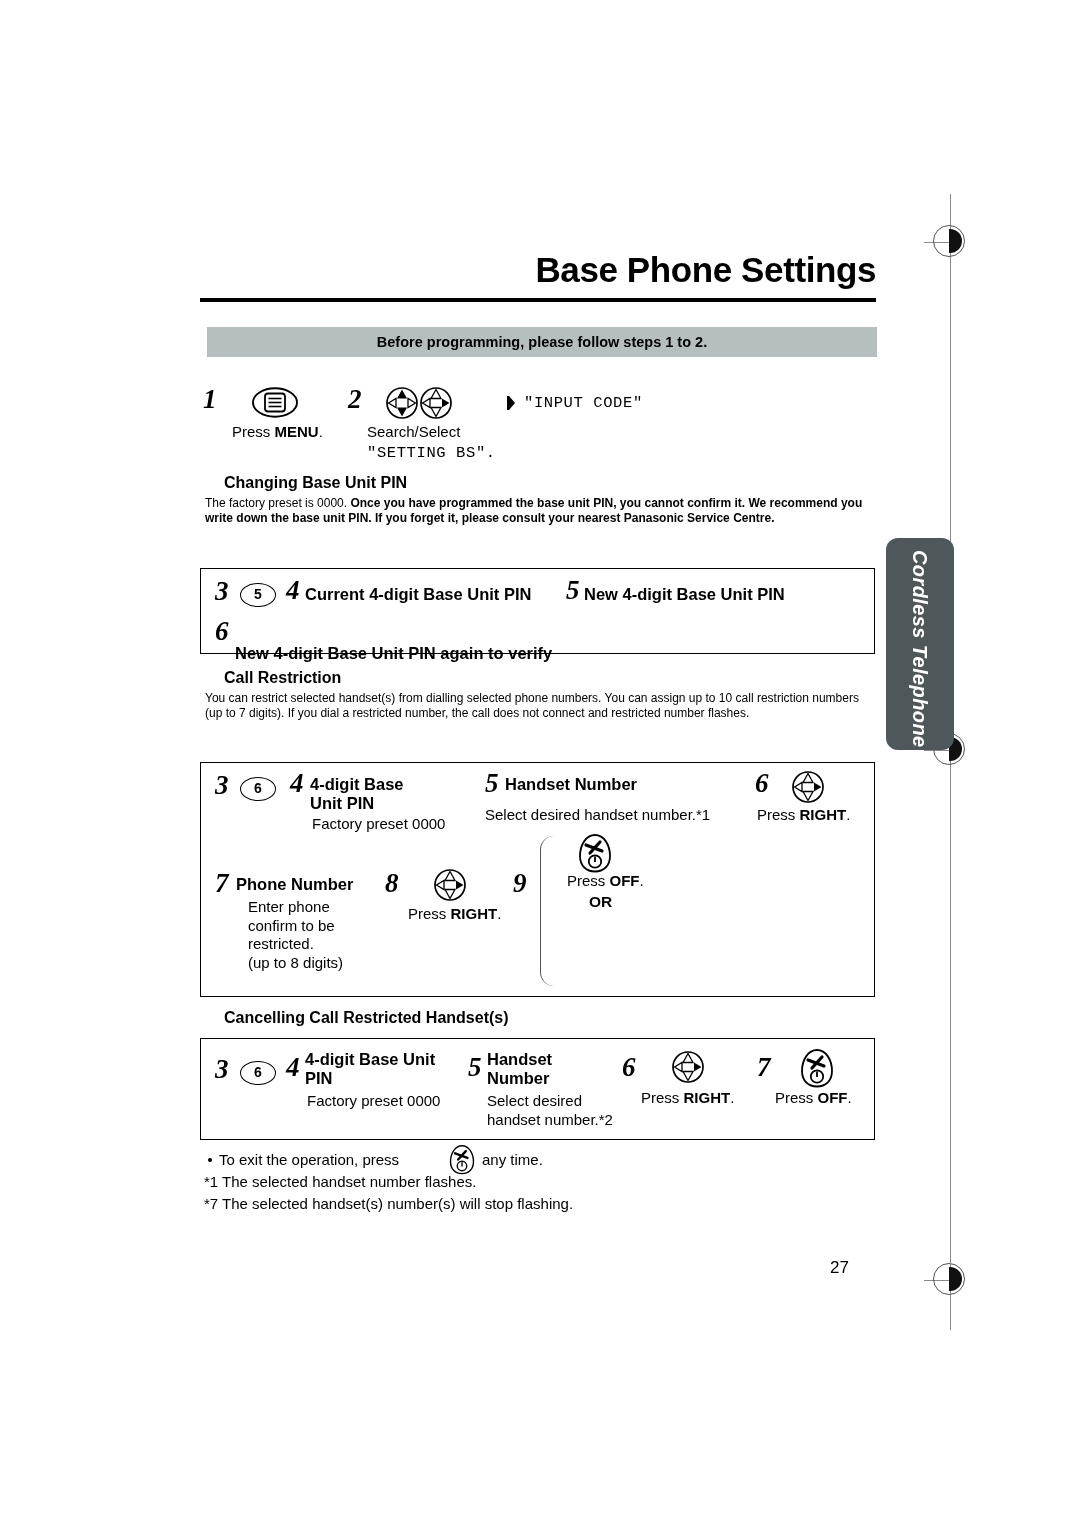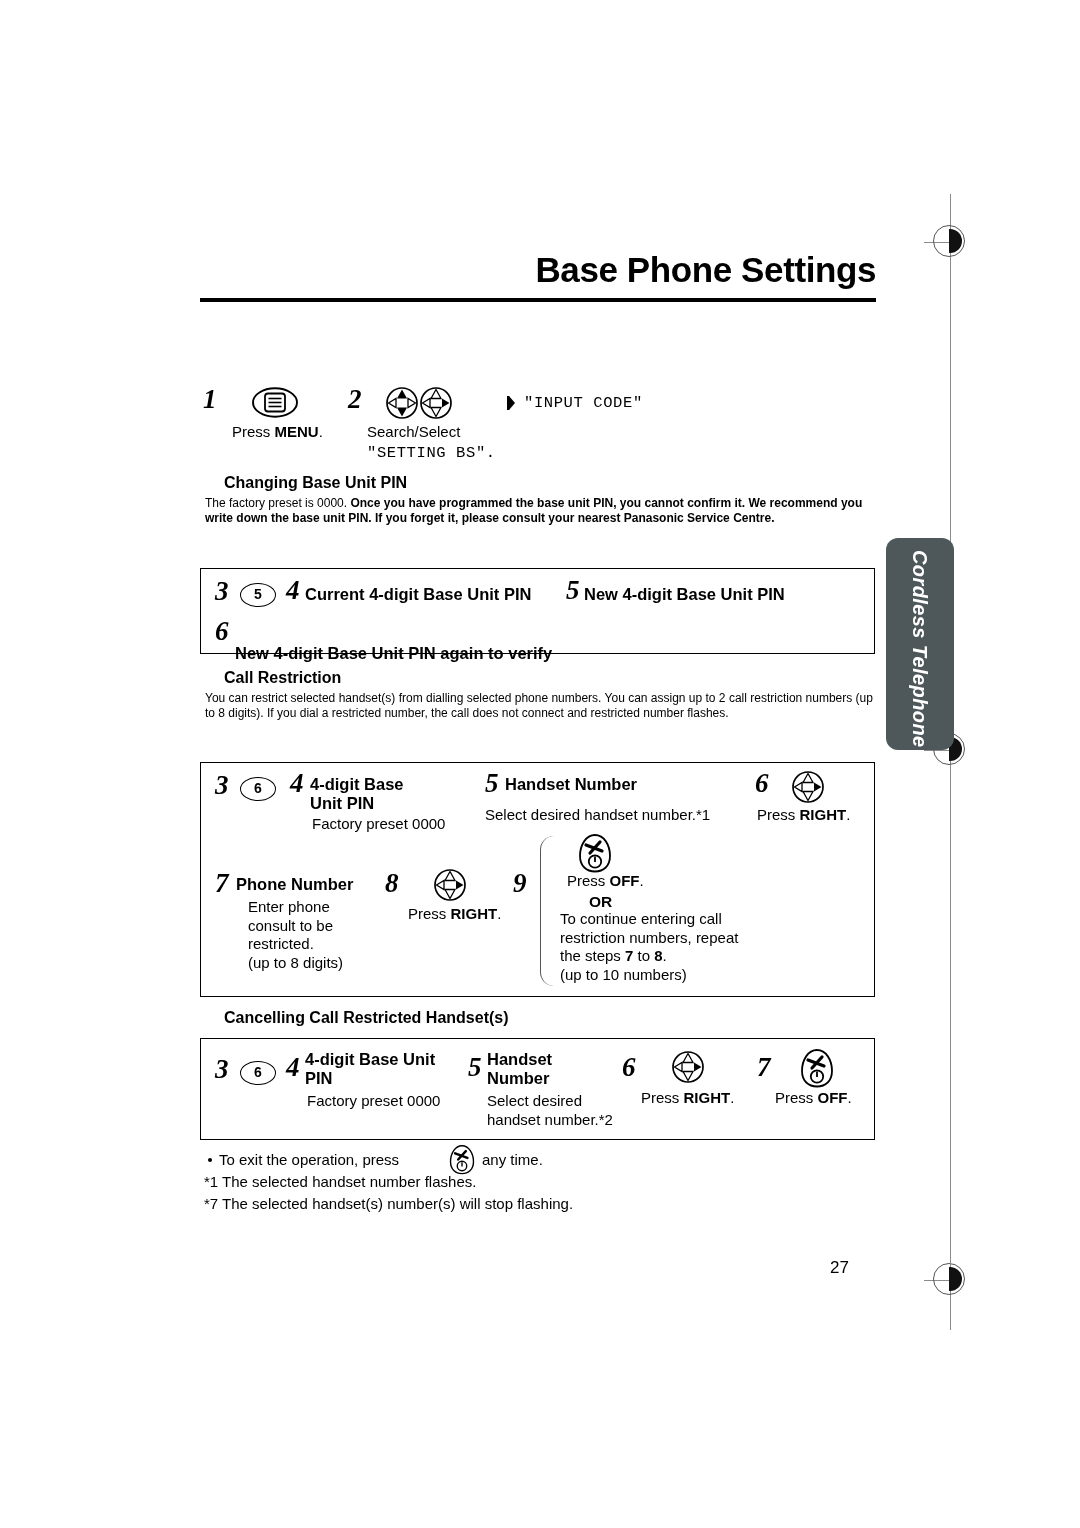--- a/index.html
+++ b/index.html
@@ -248,20 +248,23 @@
     <div class="hline"></div>
     <div class="circ"></div>
     <div class="half"></div>
   </div>
   <div class="reg-long-line" style="left:950px;top:290px;height:444px;"></div>
   <div class="reg-long-line" style="left:950px;top:800px;height:466px;"></div>
 
   <div id="header-title">Base Phone Settings</div>
   <div id="header-rule"></div>
 
+  <div id="banner">
+    <span>Before programming, please follow steps 1 to 2.</span>
+  </div>
 
   <div id="side-tab">
     <div class="label">Cordless Telephone</div>
   </div>
 
   <div class="blk" style="left:203px;top:386px;">
     <span class="stepnum">1</span>
   </div>
   <div class="blk" style="left:252px;top:387px;">
     <svg class="icon icon-menu" viewBox="0 0 46 31">
@@ -333,21 +336,21 @@
   <div class="blk" style="left:566px;top:577px;">
     <span class="stepnum">5</span>
   </div>
   <div class="blk bold-lbl" style="left:584px;top:585px;">New 4-digit Base Unit PIN</div>
   <div class="blk" style="left:215px;top:618px;">
     <span class="stepnum">6</span>
   </div>
   <div class="blk bold-lbl" style="left:235px;top:644px;">New 4-digit Base Unit PIN again to verify</div>
 
   <div class="blk h-sub" style="left:205px;top:669px;">Call Restriction</div>
-  <div class="blk body-txt" style="left:205px;top:691px;width:672px;">You can restrict selected handset(s) from dialling selected phone numbers. You can assign up to 2 call restriction numbers (up to 8 digits). If you dial a restricted number, the call does not connect and restricted number flashes.</div>
+  <div class="blk body-txt" style="left:205px;top:691px;width:672px;">You can restrict selected handset(s) from dialling selected phone numbers. You can assign up to 10 call restriction numbers (up to 7 digits). If you dial a restricted number, the call does not connect and restricted number flashes.</div>
 
   <div class="framebox" style="left:200px;top:762px;width:675px;height:235px;"></div>
 
   <div class="blk" style="left:215px;top:772px;">
     <span class="stepnum">3</span>
   </div>
   <div class="blk" style="left:240px;top:777px;">
     <div class="icon-key">6</div>
   </div>
   <div class="blk" style="left:290px;top:770px;">
@@ -379,21 +382,21 @@
   <div class="blk small-txt" style="left:757px;top:806px;">
     <span>Press </span><b>RIGHT</b><span>.</span>
   </div>
 
   <div class="blk" style="left:215px;top:870px;">
     <span class="stepnum">7</span>
   </div>
   <div class="blk bold-lbl" style="left:236px;top:875px;">Phone Number</div>
   <div class="blk small-txt" style="left:248px;top:898px;line-height:1.24;">
     <div>Enter phone</div>
-    <div>consult to be</div>
+    <div>confirm to be</div>
     <div>restricted.</div>
     <div>(up to 8 digits)</div>
   </div>
 
   <div class="blk" style="left:385px;top:870px;">
     <span class="stepnum">8</span>
   </div>
   <div class="blk" style="left:432px;top:868px;">
     <svg class="icon icon-nav" viewBox="0 0 36 34">
       <circle cx="18" cy="17" r="15" fill="none" stroke="#000" stroke-width="1.7"></circle>
@@ -419,28 +422,20 @@
       <circle cx="17" cy="28.5" r="6.2" fill="none" stroke="#000" stroke-width="1.8"></circle>
       <line x1="17" y1="23.5" x2="17" y2="29" stroke="#000" stroke-width="1.8"></line>
     </svg>
   </div>
   <div class="blk small-txt" style="left:567px;top:872px;">
     <span>Press </span><b>OFF</b><span>.</span>
   </div>
   <div class="blk" style="left:589px;top:893px;font-size:15.5px;font-weight:bold;">
     <span>OR</span>
   </div>
-  <div class="blk small-txt" style="left:560px;top:910px;line-height:1.24;">
-    <div>To continue entering call</div>
-    <div>restriction numbers, repeat</div>
-    <div>
-      <span>the steps </span><b>7</b><span> to </span><b>8</b><span>.</span>
-    </div>
-    <div>(up to 10 numbers)</div>
-  </div>
 
   <div class="blk h-sub" style="left:205px;top:1009px;">Cancelling Call Restricted Handset(s)</div>
 
   <div class="framebox" style="left:200px;top:1038px;width:675px;height:102px;"></div>
 
   <div class="blk" style="left:215px;top:1056px;">
     <span class="stepnum">3</span>
   </div>
   <div class="blk" style="left:240px;top:1061px;">
     <div class="icon-key">6</div>

